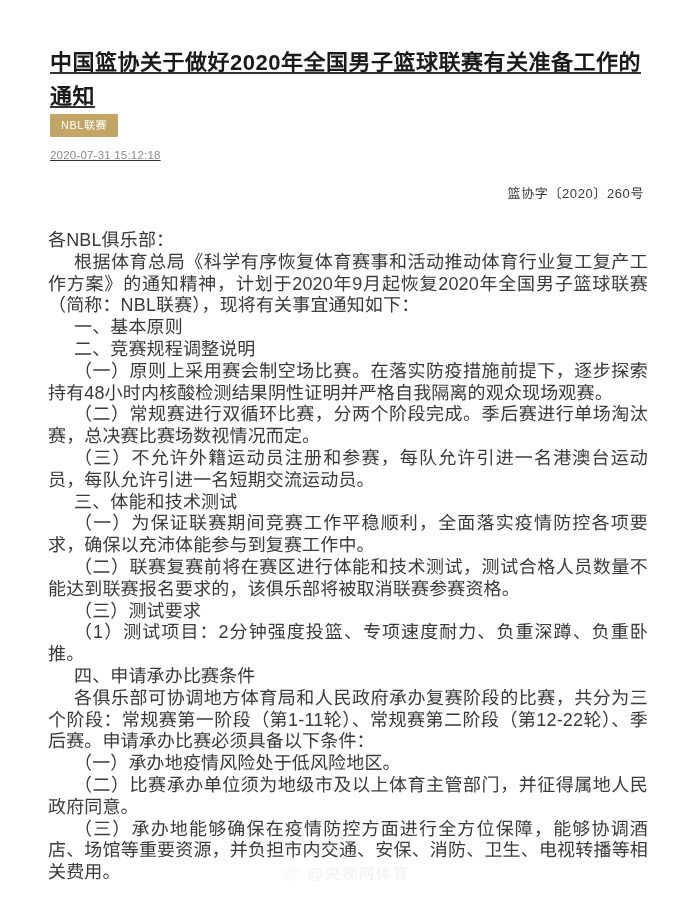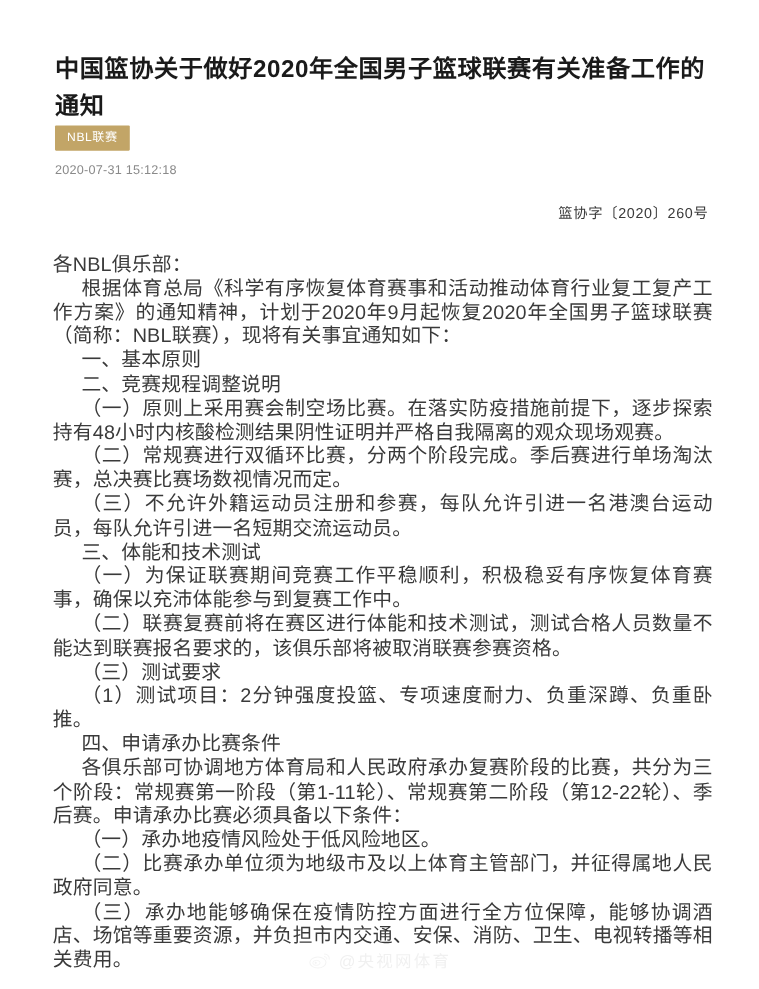--- a/index.html
+++ b/index.html
@@ -22,20 +22,21 @@
     width: 690px;
     height: 899px;
     padding: 0;
     position: relative;
     background: #fff;
   }
 
   
   .article-header {
     padding: 46px 44px 0 50px;
+    text-decoration: underline;
   }
   .article-title {
     font-size: 22px;
     line-height: 34px;
     font-weight: bold;
     color: #1a1a1a;
     letter-spacing: 0.5px;
     margin: 0;
     font-family: "Liberation Sans", "DejaVu Sans", sans-serif;
   }
@@ -147,21 +148,21 @@
     <p class="para indent">根据体育总局《科学有序恢复体育赛事和活动推动体育行业复工复产工作方案》的通知精神，计划于2020年9月起恢复2020年全国男子篮球联赛（简称：NBL联赛），现将有关事宜通知如下：</p>
 
     <p class="para indent">一、基本原则</p>
 
     <p class="para indent">二、竞赛规程调整说明</p>
     <p class="para indent">（一）原则上采用赛会制空场比赛。在落实防疫措施前提下，逐步探索持有48小时内核酸检测结果阴性证明并严格自我隔离的观众现场观赛。</p>
     <p class="para indent">（二）常规赛进行双循环比赛，分两个阶段完成。季后赛进行单场淘汰赛，总决赛比赛场数视情况而定。</p>
     <p class="para indent">（三）不允许外籍运动员注册和参赛，每队允许引进一名港澳台运动员，每队允许引进一名短期交流运动员。</p>
 
     <p class="para indent">三、体能和技术测试</p>
-    <p class="para indent">（一）为保证联赛期间竞赛工作平稳顺利，积极稳妥有序恢复体育赛事，确保以充沛体能参与到复赛工作中。</p>
+    <p class="para indent">（一）为保证联赛期间竞赛工作平稳顺利，全面落实疫情防控各项要求，确保以充沛体能参与到复赛工作中。</p>
     <p class="para indent">（二）联赛复赛前将在赛区进行体能和技术测试，测试合格人员数量不能达到联赛报名要求的，该俱乐部将被取消联赛参赛资格。</p>
     <p class="para indent">（三）测试要求</p>
     <p class="para indent">（1）测试项目：2分钟强度投篮、专项速度耐力、负重深蹲、负重卧推。</p>
 
     <p class="para indent">四、申请承办比赛条件</p>
     <p class="para indent">各俱乐部可协调地方体育局和人民政府承办复赛阶段的比赛，共分为三个阶段：常规赛第一阶段（第1-11轮）、常规赛第二阶段（第12-22轮）、季后赛。申请承办比赛必须具备以下条件：</p>
     <p class="para indent">（一）承办地疫情风险处于低风险地区。</p>
     <p class="para indent">（二）比赛承办单位须为地级市及以上体育主管部门，并征得属地人民政府同意。</p>
     <p class="para indent">（三）承办地能够确保在疫情防控方面进行全方位保障，能够协调酒店、场馆等重要资源，并负担市内交通、安保、消防、卫生、电视转播等相关费用。</p>
 

